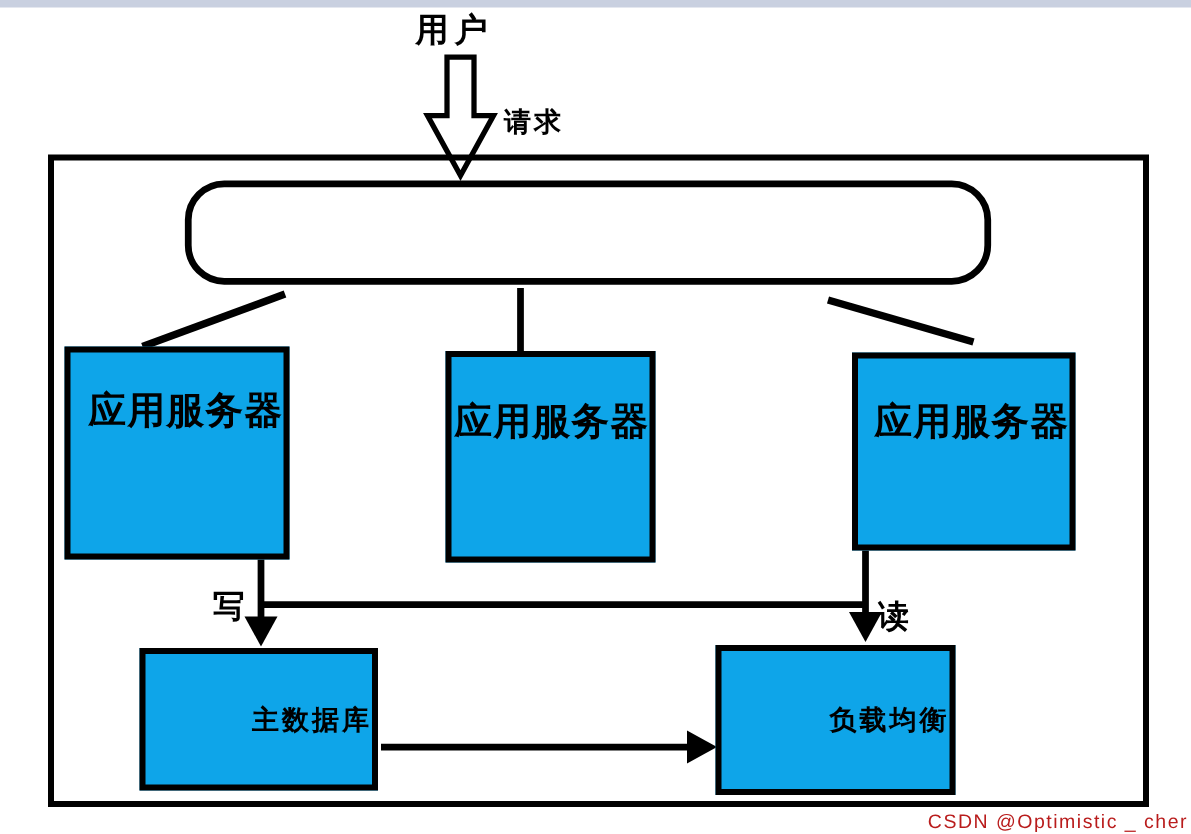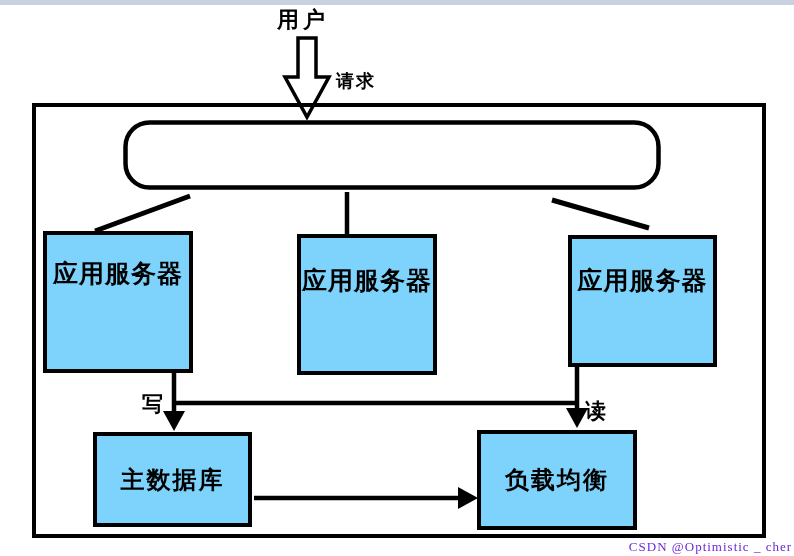--- a/index.html
+++ b/index.html
@@ -4,26 +4,26 @@
 <style>
   html,body{margin:0;padding:0;background:#ffffff;}
   .screen{
     position:relative;width:794px;height:556px;background:#ffffff;
     font-family:"Liberation Serif","DejaVu Serif",serif;color:#000;
     overflow:hidden;
   }
   .top-band{position:absolute;left:0;top:0;width:794px;height:5px;}
   svg.overlay{position:absolute;left:0;top:0;width:794px;height:556px;}
   .node{
-    position:absolute;background:#7dd3fc;border:4px solid #000;
-    box-sizing:border-box;display:flex;justify-content:center;
+    position:absolute;background:#0ea5e9;border:4px solid #000;
+    box-sizing:border-box;display:flex;justify-content:flex-end;
     font-weight:bold;white-space:nowrap;
   }
   .app{align-items:flex-start;padding-top:22px;font-size:25px;letter-spacing:1px;}
-  .db{align-items:center;font-size:24px;letter-spacing:2px;}
+  .db{align-items:center;font-size:18px;letter-spacing:2px;}
   .lbl{position:absolute;font-weight:bold;white-space:nowrap;}
   .lbl-user{left:277px;top:5px;font-size:22px;letter-spacing:4px;}
   .lbl-request{left:336px;top:69px;font-size:18px;letter-spacing:2px;}
   .lbl-lb{left:311px;top:140px;font-size:25px;letter-spacing:2px;}
   .lbl-write{left:142px;top:390px;font-size:21px;}
   .lbl-read{left:585px;top:397px;font-size:21px;}
   .lbl-sync{left:315px;top:463px;font-size:22px;letter-spacing:3px;}
   .watermark{
     position:absolute;right:2px;bottom:1px;font-size:13px;font-weight:normal;
     font-family:"Liberation Sans","DejaVu Sans",sans-serif;letter-spacing:1px;
@@ -74,15 +74,15 @@
   </div>
   <div class="node db" style="left:477px;top:430px;width:160px;height:100px;">
     <span>负载均衡</span>
   </div>
 
   <div class="lbl lbl-user">用户</div>
   <div class="lbl lbl-request">请求</div>
   <div class="lbl lbl-write">写</div>
   <div class="lbl lbl-read">读</div>
 
-  <div class="watermark" style="color:#6d28d9;font-family:Liberation Serif, serif;">CSDN @Optimistic _ cher</div>
+  <div class="watermark" style="color:#b91c1c;">CSDN @Optimistic _ cher</div>
 
 </div>
 
 </body></html>

